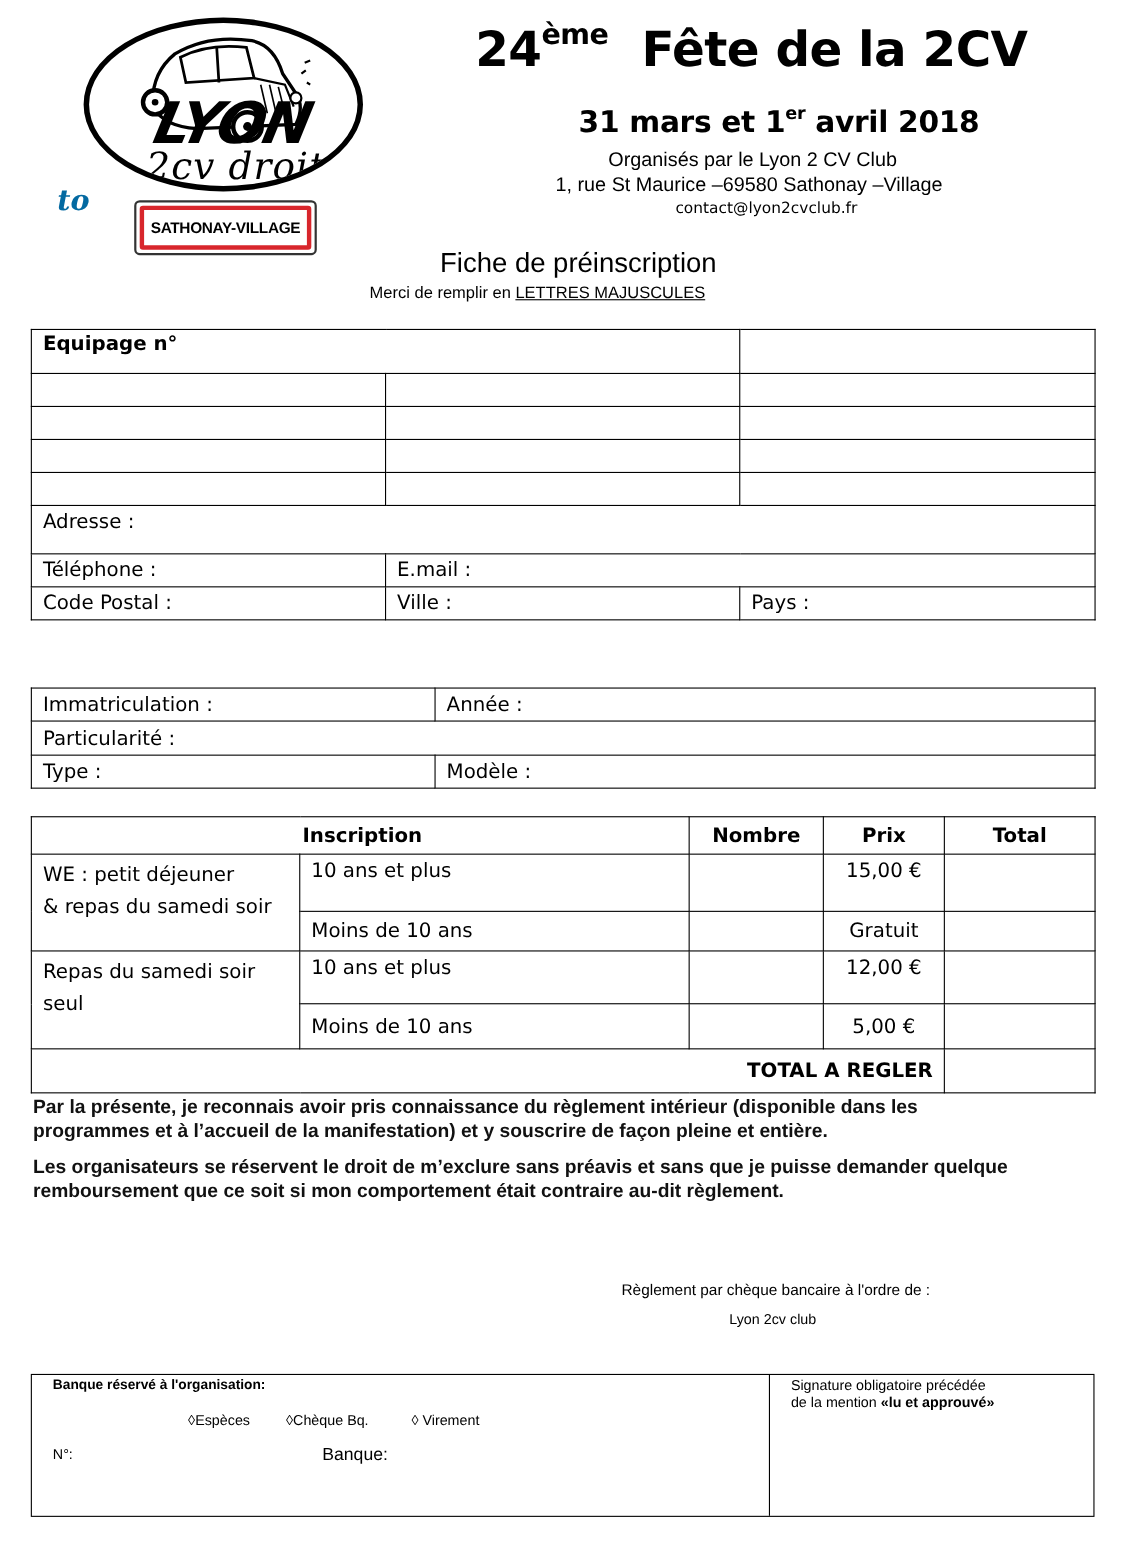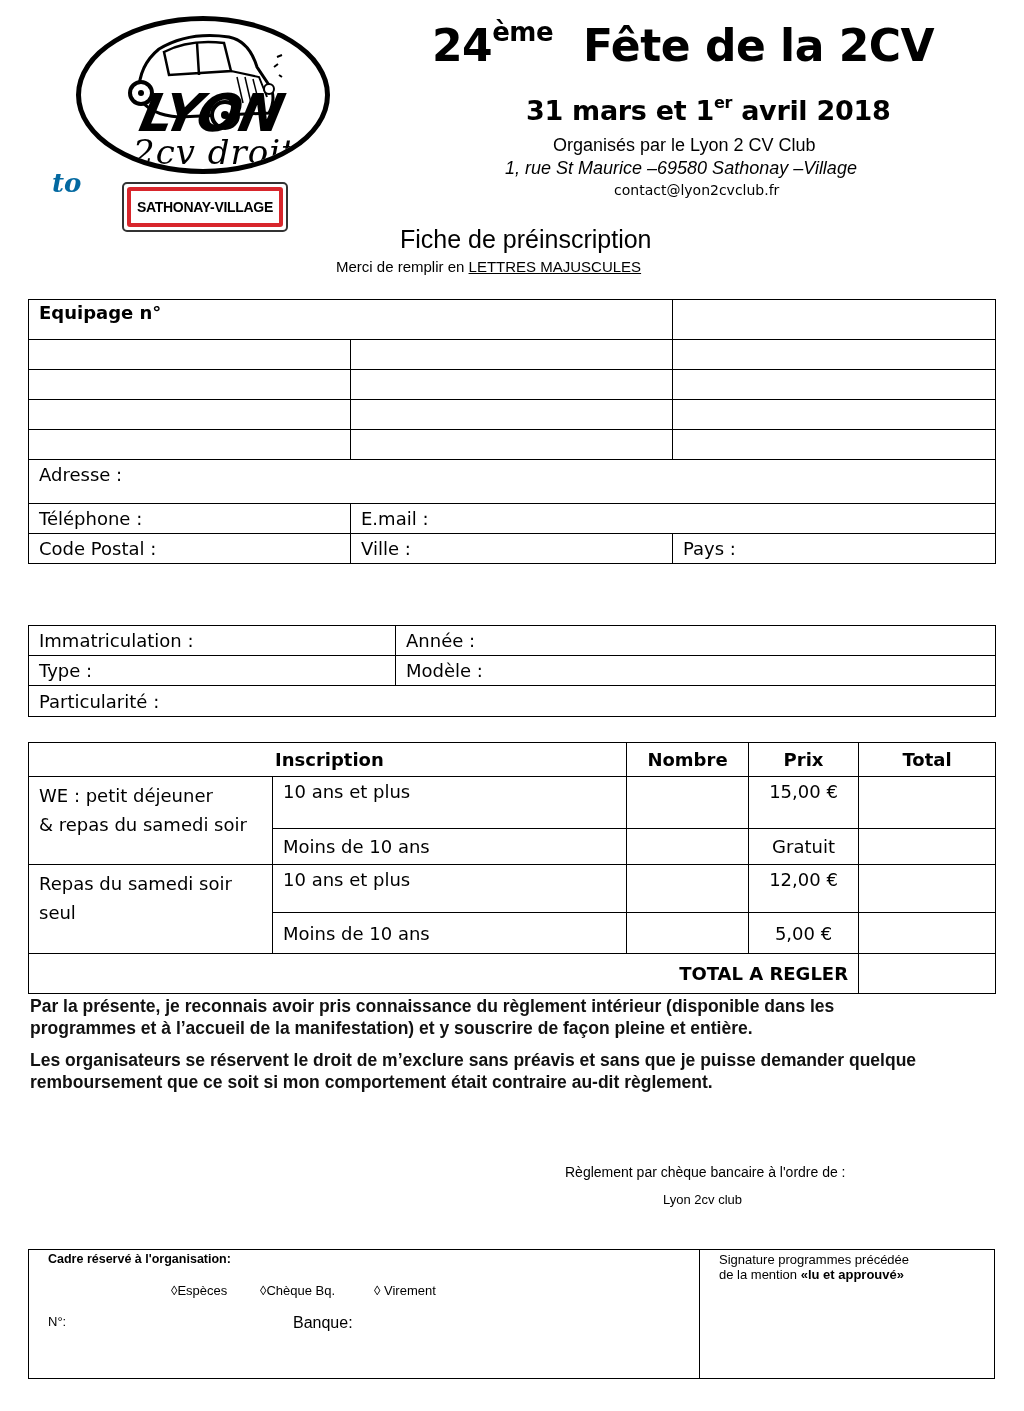--- a/index.html
+++ b/index.html
@@ -15,21 +15,21 @@
   .town-sign-inner { width: 100%; height: 100%; border: 4px solid #d8262c; border-radius: 3px; box-sizing: border-box; display: flex; align-items: center; justify-content: center; font-family: "Liberation Sans", sans-serif; font-weight: bold; font-size: 14px; letter-spacing: -0.3px; }
 
   
   .h-title { position: absolute; left: 432px; top: 18px; font-family: "DejaVu Sans", sans-serif; font-weight: bold; font-size: 44px; line-height: 1.1; white-space: nowrap; letter-spacing: -0.5px; }
   .h-title sup { font-size: 26px; vertical-align: 20px; }
   .h-title .gap { display: inline-block; width: 30px; }
   .h-date { position: absolute; left: 526px; top: 93px; font-family: "DejaVu Sans", sans-serif; font-weight: bold; font-size: 27px; white-space: nowrap; letter-spacing: -0.3px; }
   .h-date sup { font-size: 16px; vertical-align: 12px; }
   .h-line { position: absolute; font-size: 18px; white-space: nowrap; text-align: center; }
   .h-org { left: 553px; top: 135px; }
-  .h-addr { left: 505px; top: 158px; font-style: italic; }
+  .h-addr { left: 505px; top: 158px; }
   .h-mail { left: 614px; top: 182px; font-family: "DejaVu Sans", sans-serif; font-size: 14px; }
 
   .fiche { position: absolute; left: 400px; top: 225px; font-size: 25px; white-space: nowrap; }
   .merci { position: absolute; left: 336px; top: 258px; font-size: 15px; white-space: nowrap; }
   .merci u { text-decoration: underline; }
 
   
   table.grid { position: absolute; border-collapse: collapse; table-layout: fixed; }
   table.grid td { border: 1.5px solid #000; padding: 0 10px; vertical-align: middle; font-family: "DejaVu Sans", sans-serif; font-size: 18px; overflow: hidden; white-space: nowrap; box-sizing: border-box; }
   .bold { font-weight: bold; }
@@ -137,26 +137,26 @@
 <table class="grid" style="left:28px; top:625px; width:967px;">
   <colgroup>
       <col style="width:367px">
       <col style="width:600px">
     </colgroup>
   <tbody>
       <tr style="height:30px">
     <td>Immatriculation :</td>
     <td>Année :</td>
   </tr>
+  <tr style="height:31px">
+    <td colspan="2">Particularité :</td>
+  </tr>
   <tr style="height:30px">
     <td>Type :</td>
     <td>Modèle :</td>
-  </tr>
-  <tr style="height:31px">
-    <td colspan="2">Particularité :</td>
   </tr>
 </tbody>
   </table>
 
 <table class="grid" style="left:28px; top:742px; width:967px;">
   <colgroup>
     <col style="width:244px">
       <col style="width:354px">
       <col style="width:122px">
       <col style="width:110px">
@@ -208,24 +208,24 @@
 </tbody>
   </table>
 
 <div class="legal" style="top:995px;">Par la présente, je reconnais avoir pris connaissance du règlement intérieur (disponible dans les programmes et à l’accueil de la manifestation) et y souscrire de façon pleine et entière.</div>
 <div class="legal" style="top:1049px;">Les organisateurs se réservent le droit de m’exclure sans préavis et sans que je puisse demander quelque remboursement que ce soit si mon comportement était contraire au-dit règlement.</div>
 
 <div class="pay-note">Règlement par chèque bancaire à l'ordre de :</div>
 <div class="pay-name">Lyon 2cv club</div>
 
 <div class="org-box">
-  <div class="org-title">Cadre réservé à l'organisation:</div>
+  <div class="org-title">Banque réservé à l'organisation:</div>
   <div class="org-opt" style="left:142px;">◊Espèces</div>
   <div class="org-opt" style="left:231px;">◊Chèque Bq.</div>
   <div class="org-opt" style="left:345px;">◊ Virement</div>
   <div class="org-no">N°:</div>
   <div class="org-bank">Banque:</div>
   <div class="org-divider"></div>
   <div class="sig">
-    <div>Signature programmes précédée</div>
+    <div>Signature obligatoire précédée</div>
     <div><span>de la mention </span><b>«lu et approuvé»</b></div>
   </div>
 </div>
 
 </body></html>

